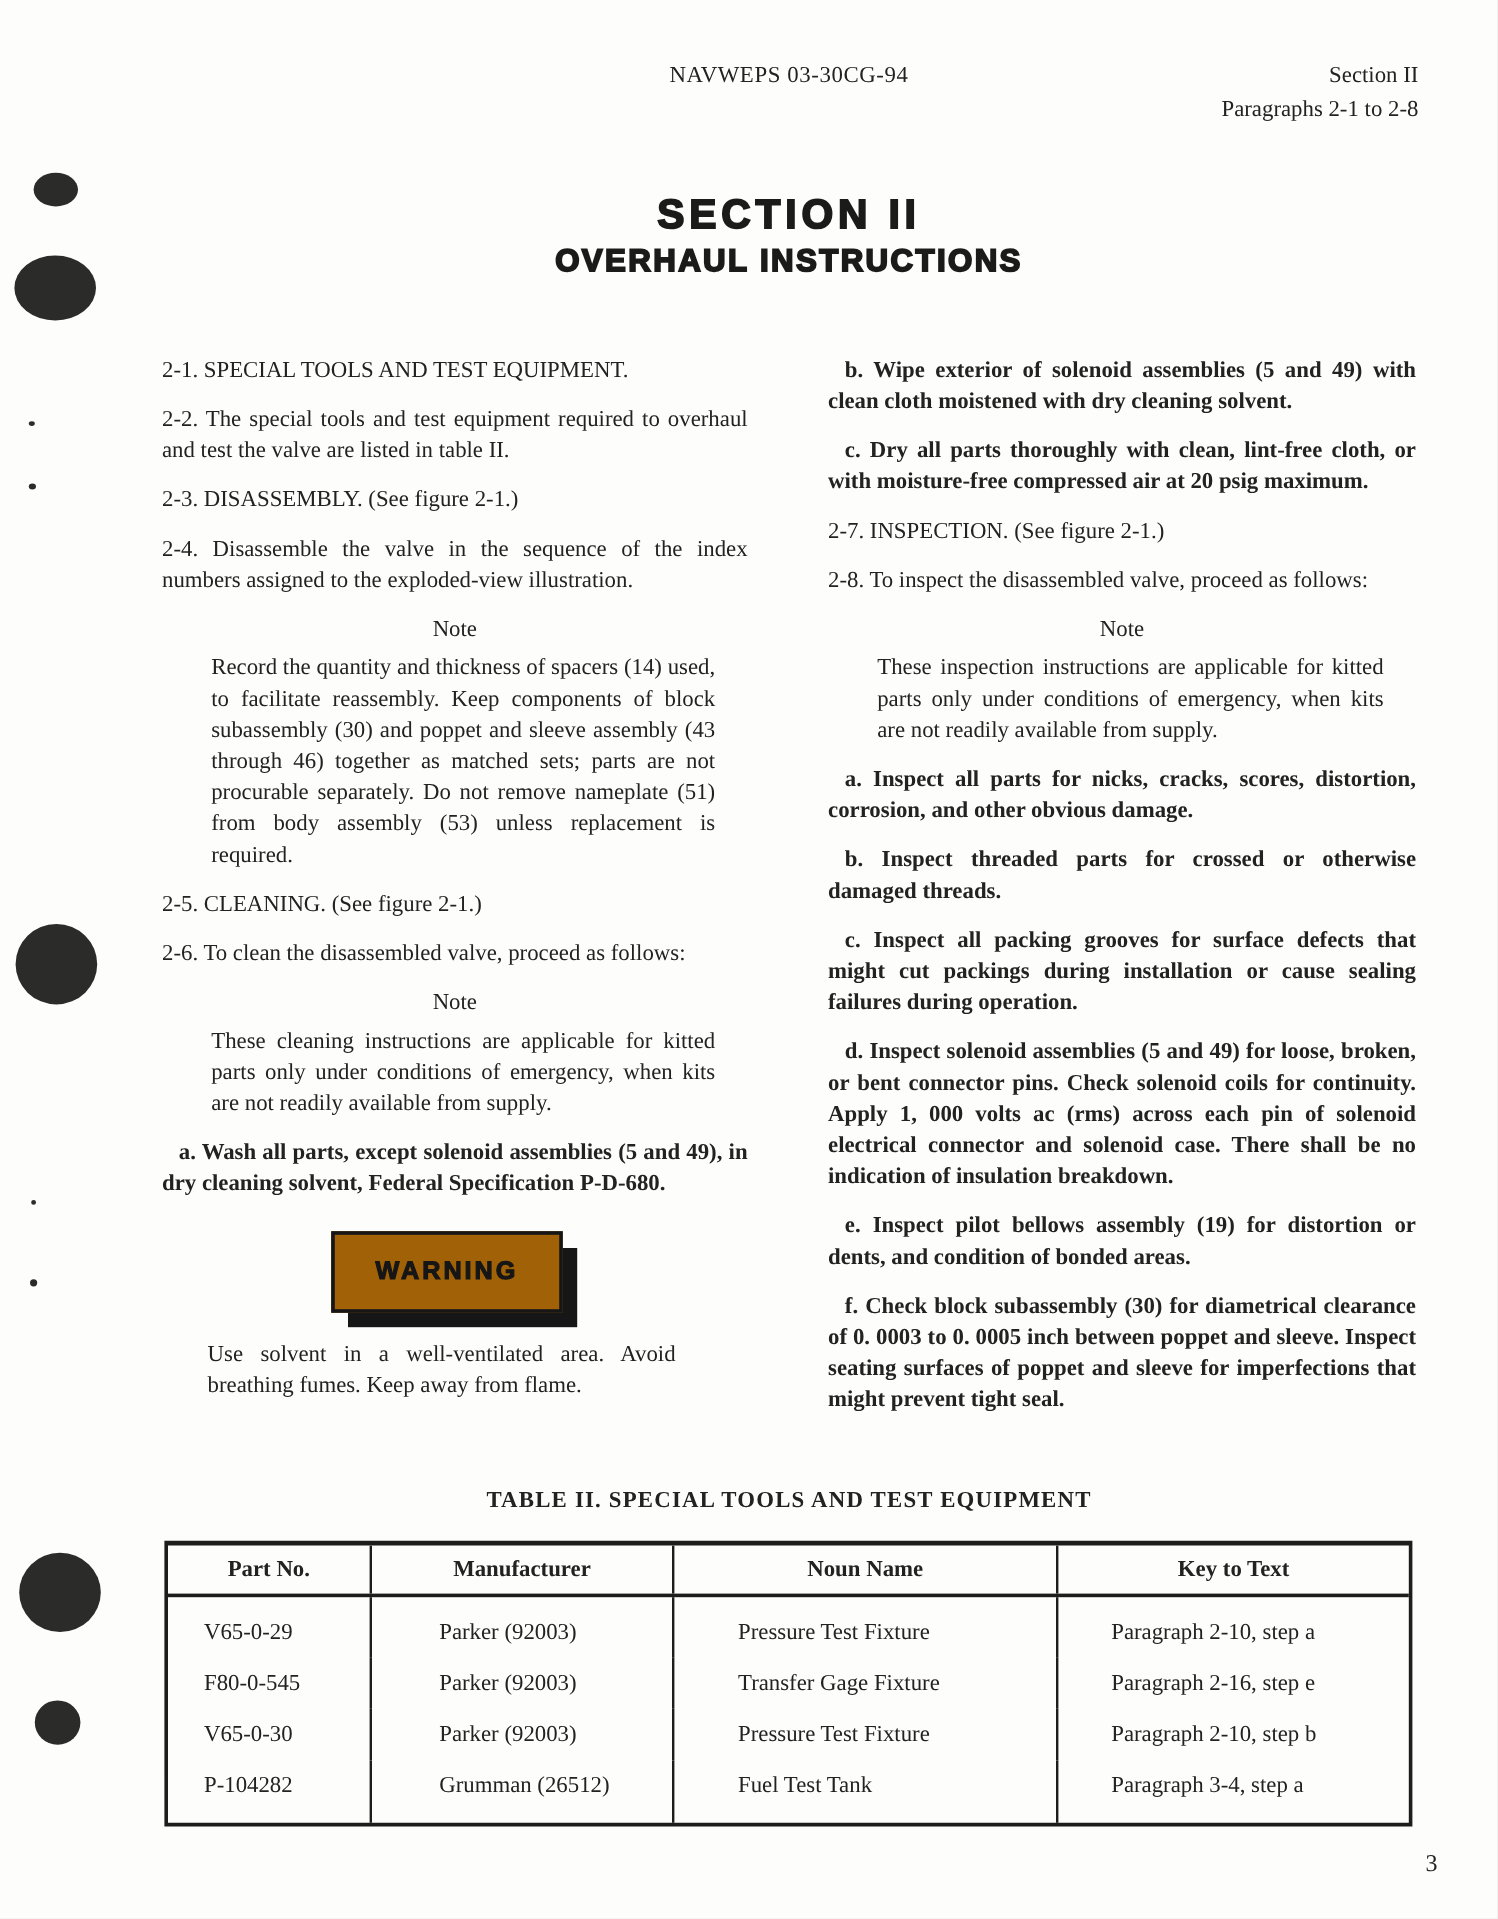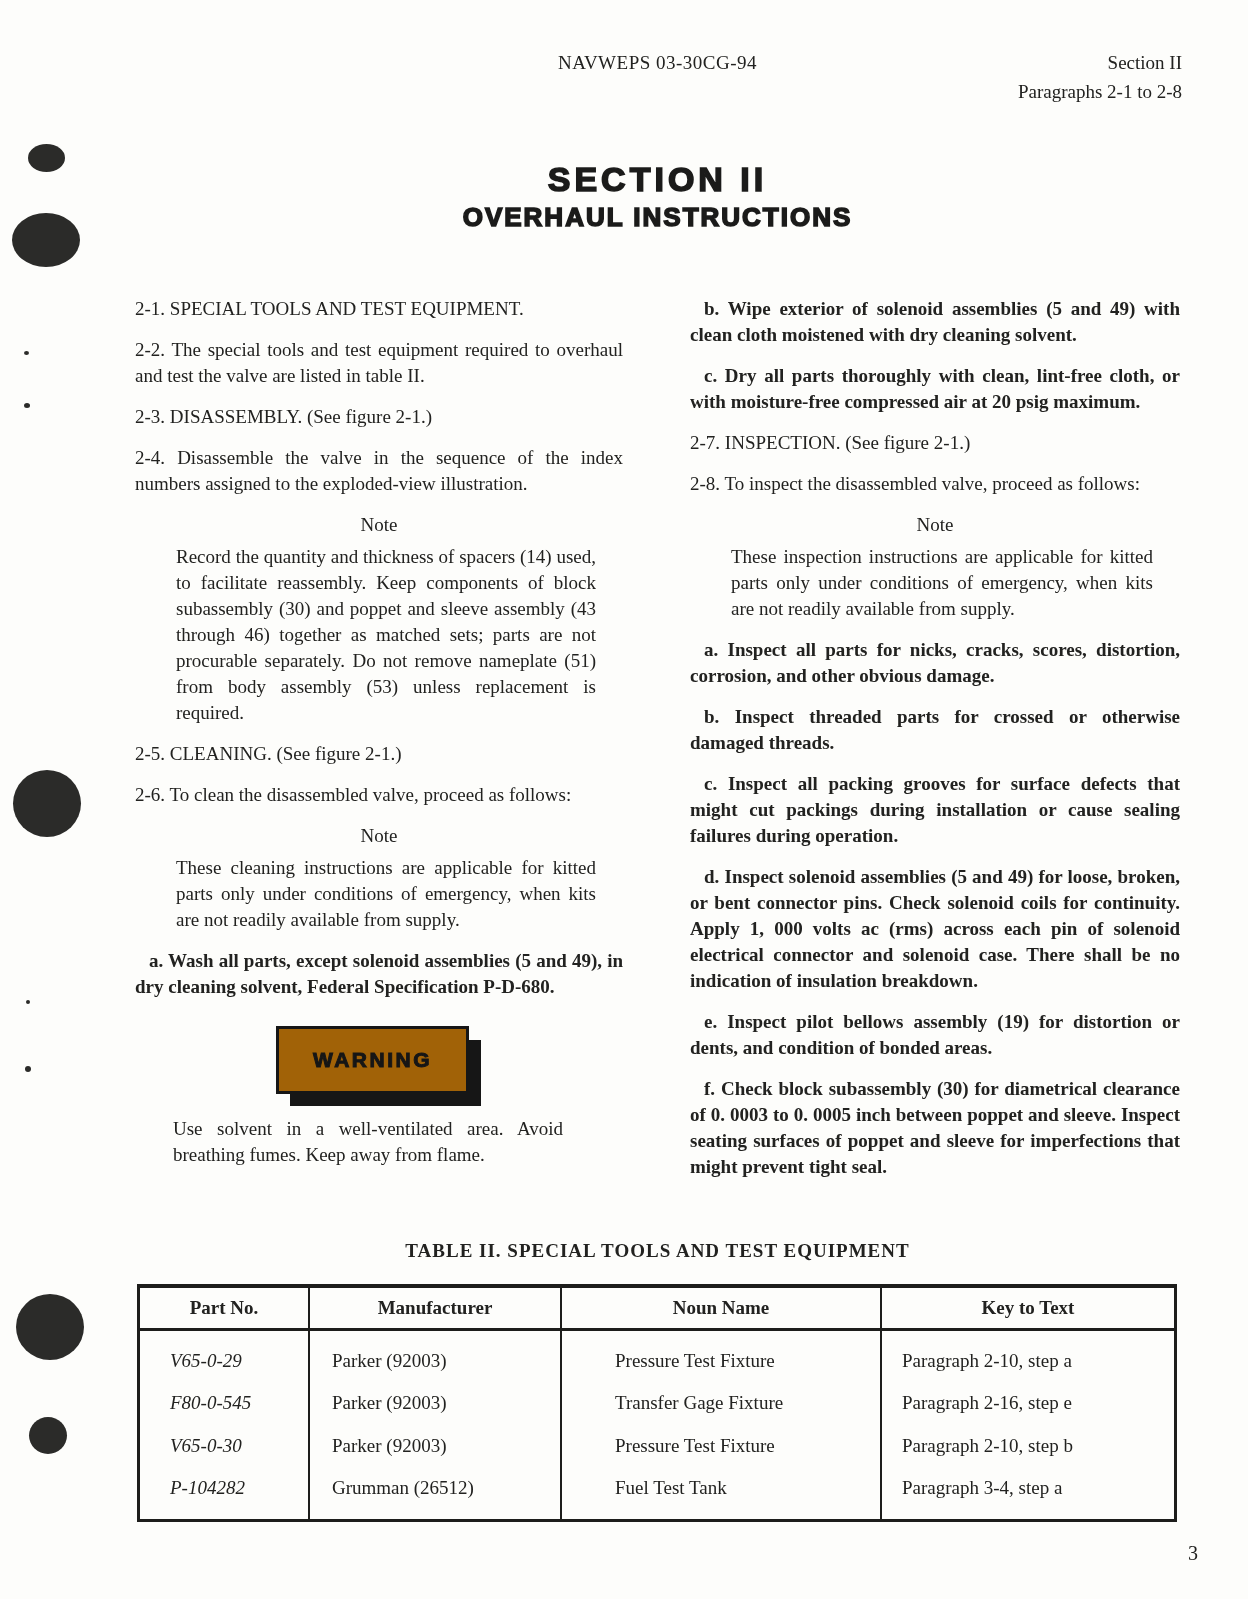--- a/index.html
+++ b/index.html
@@ -89,24 +89,24 @@
   }
   .tbl-row { display: grid; grid-template-columns: 170px 252px 320px 1fr; }
   .tbl-row.head { border-bottom: 3px solid #1d1d1b; font-weight: bold; }
   .tbl-cell {
     border-right: 2px solid #1d1d1b;
     height: 40px;
     display: flex; align-items: center; justify-content: center;
   }
   .tbl-cell:last-child { border-right: none; }
   .tbl-row.data .tbl-cell { height: 43px; justify-content: flex-start; }
-  .tbl-row.data .tbl-cell.c0 { padding-left: 30px; font-style: italic; }
-  .tbl-row.data .tbl-cell.c1 { padding-left: 22px; }
+  .tbl-row.data .tbl-cell.c0 { padding-left: 30px; }
+  .tbl-row.data .tbl-cell.c1 { padding-left: 56px; }
   .tbl-row.data .tbl-cell.c2 { padding-left: 53px; }
-  .tbl-row.data .tbl-cell.c3 { padding-left: 20px; }
+  .tbl-row.data .tbl-cell.c3 { padding-left: 44px; }
   .tbl-row.data.first .tbl-cell { padding-top: 10px; height: 50px; }
   .tbl-row.data.last  .tbl-cell { padding-bottom: 10px; height: 52px; }
 
   .page-number {
     position: absolute; top: 1540px; left: 1188px;
     font-size: 20px;
   }
 </style>
 </head>
 <body>

